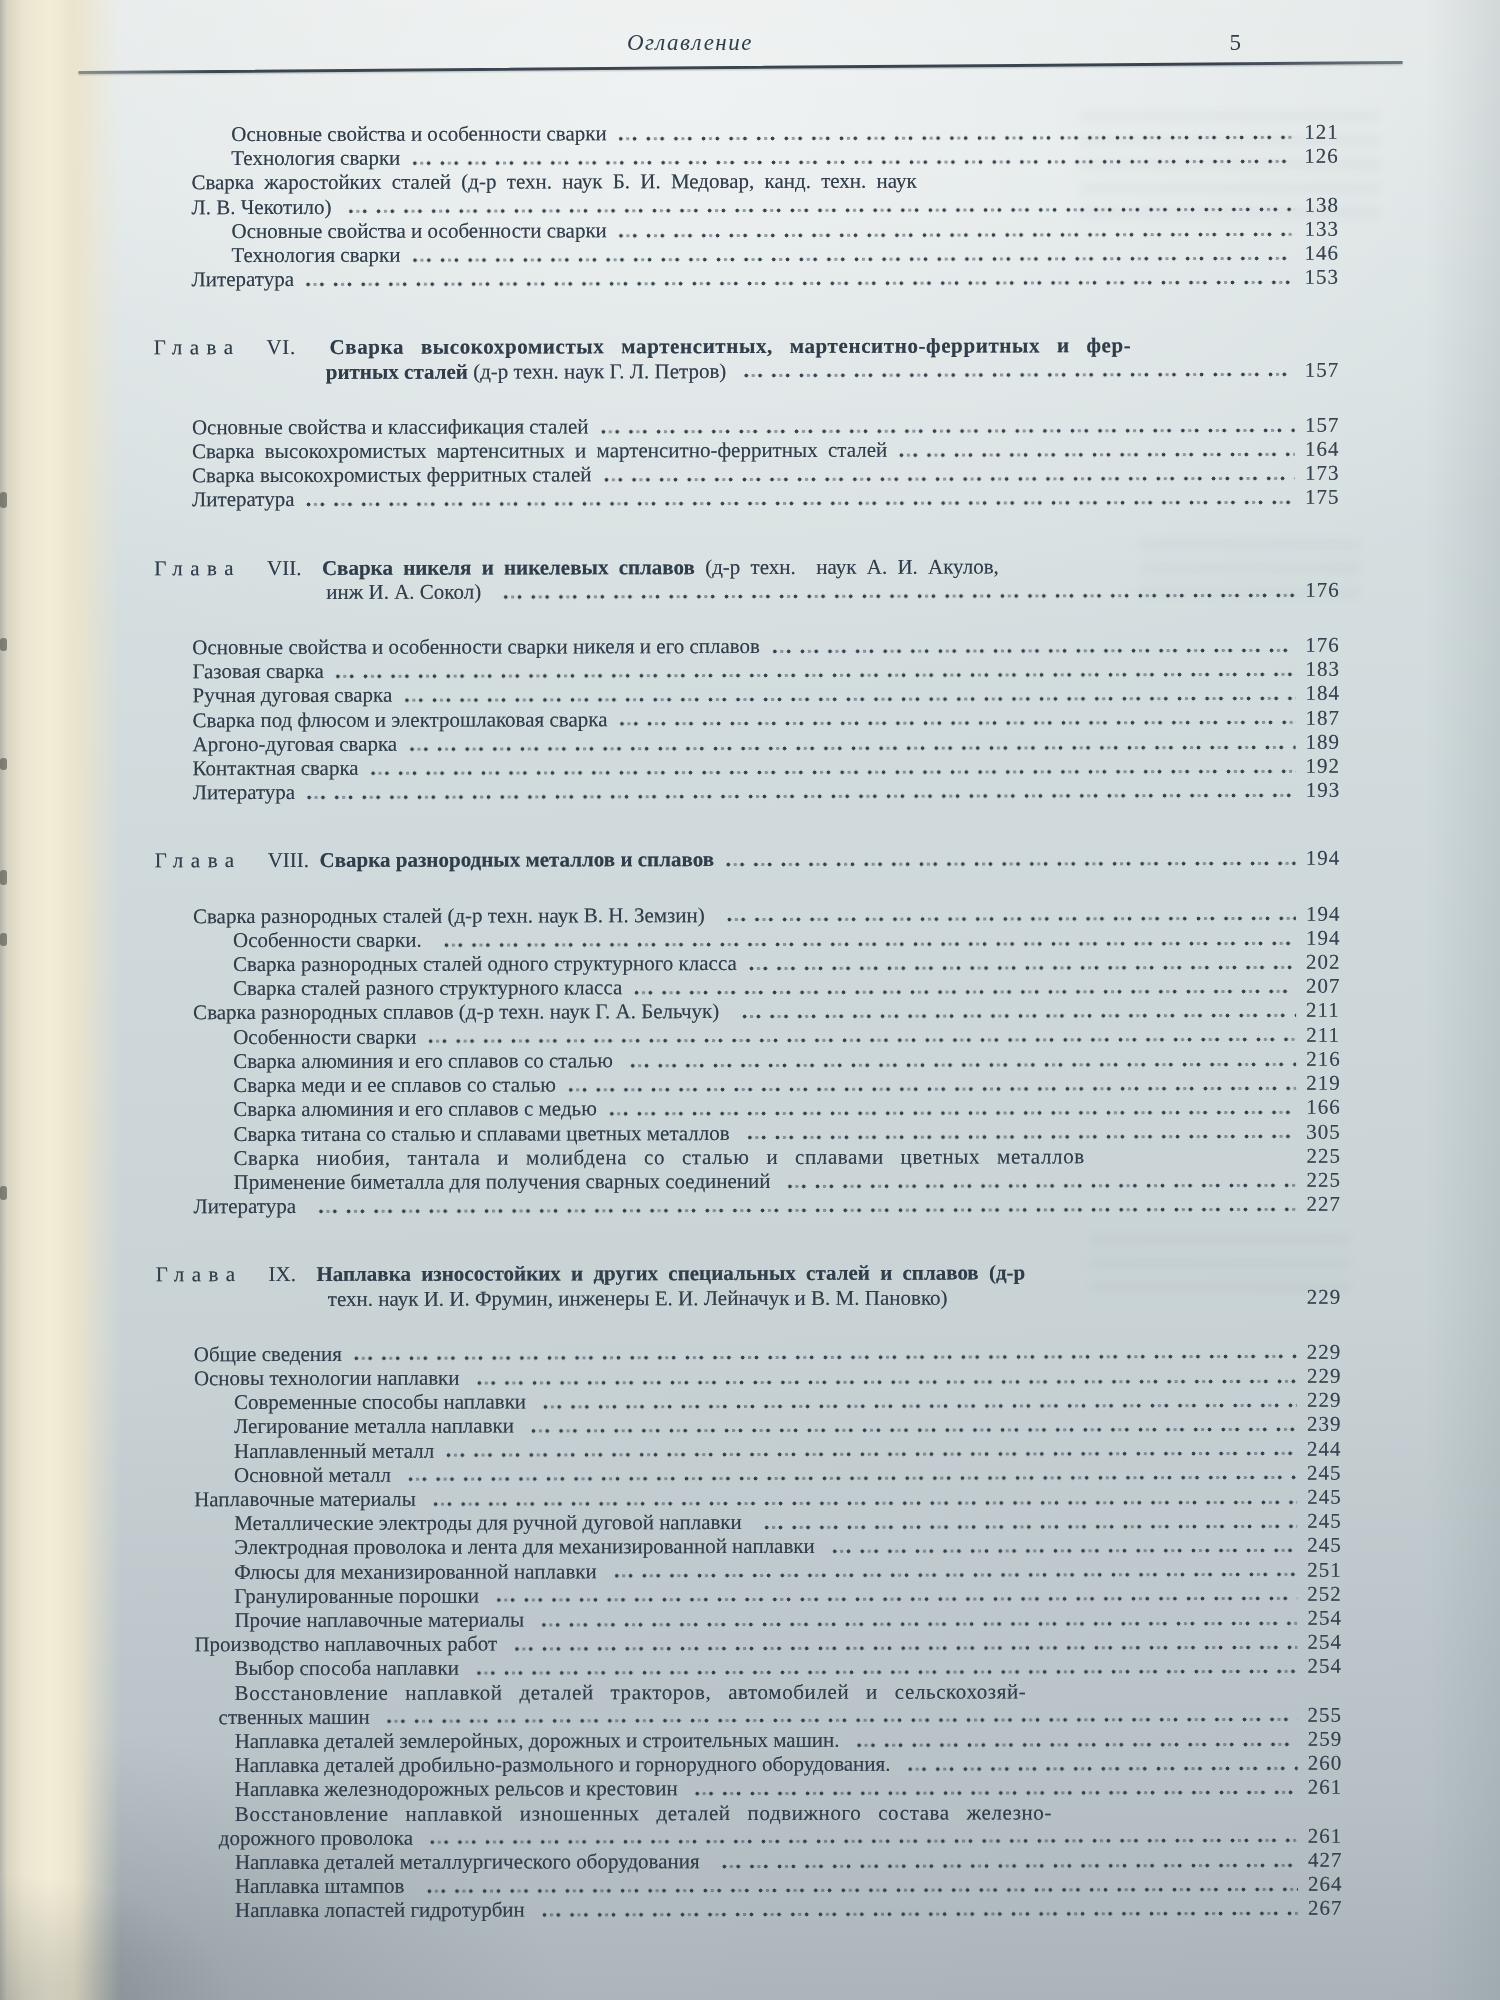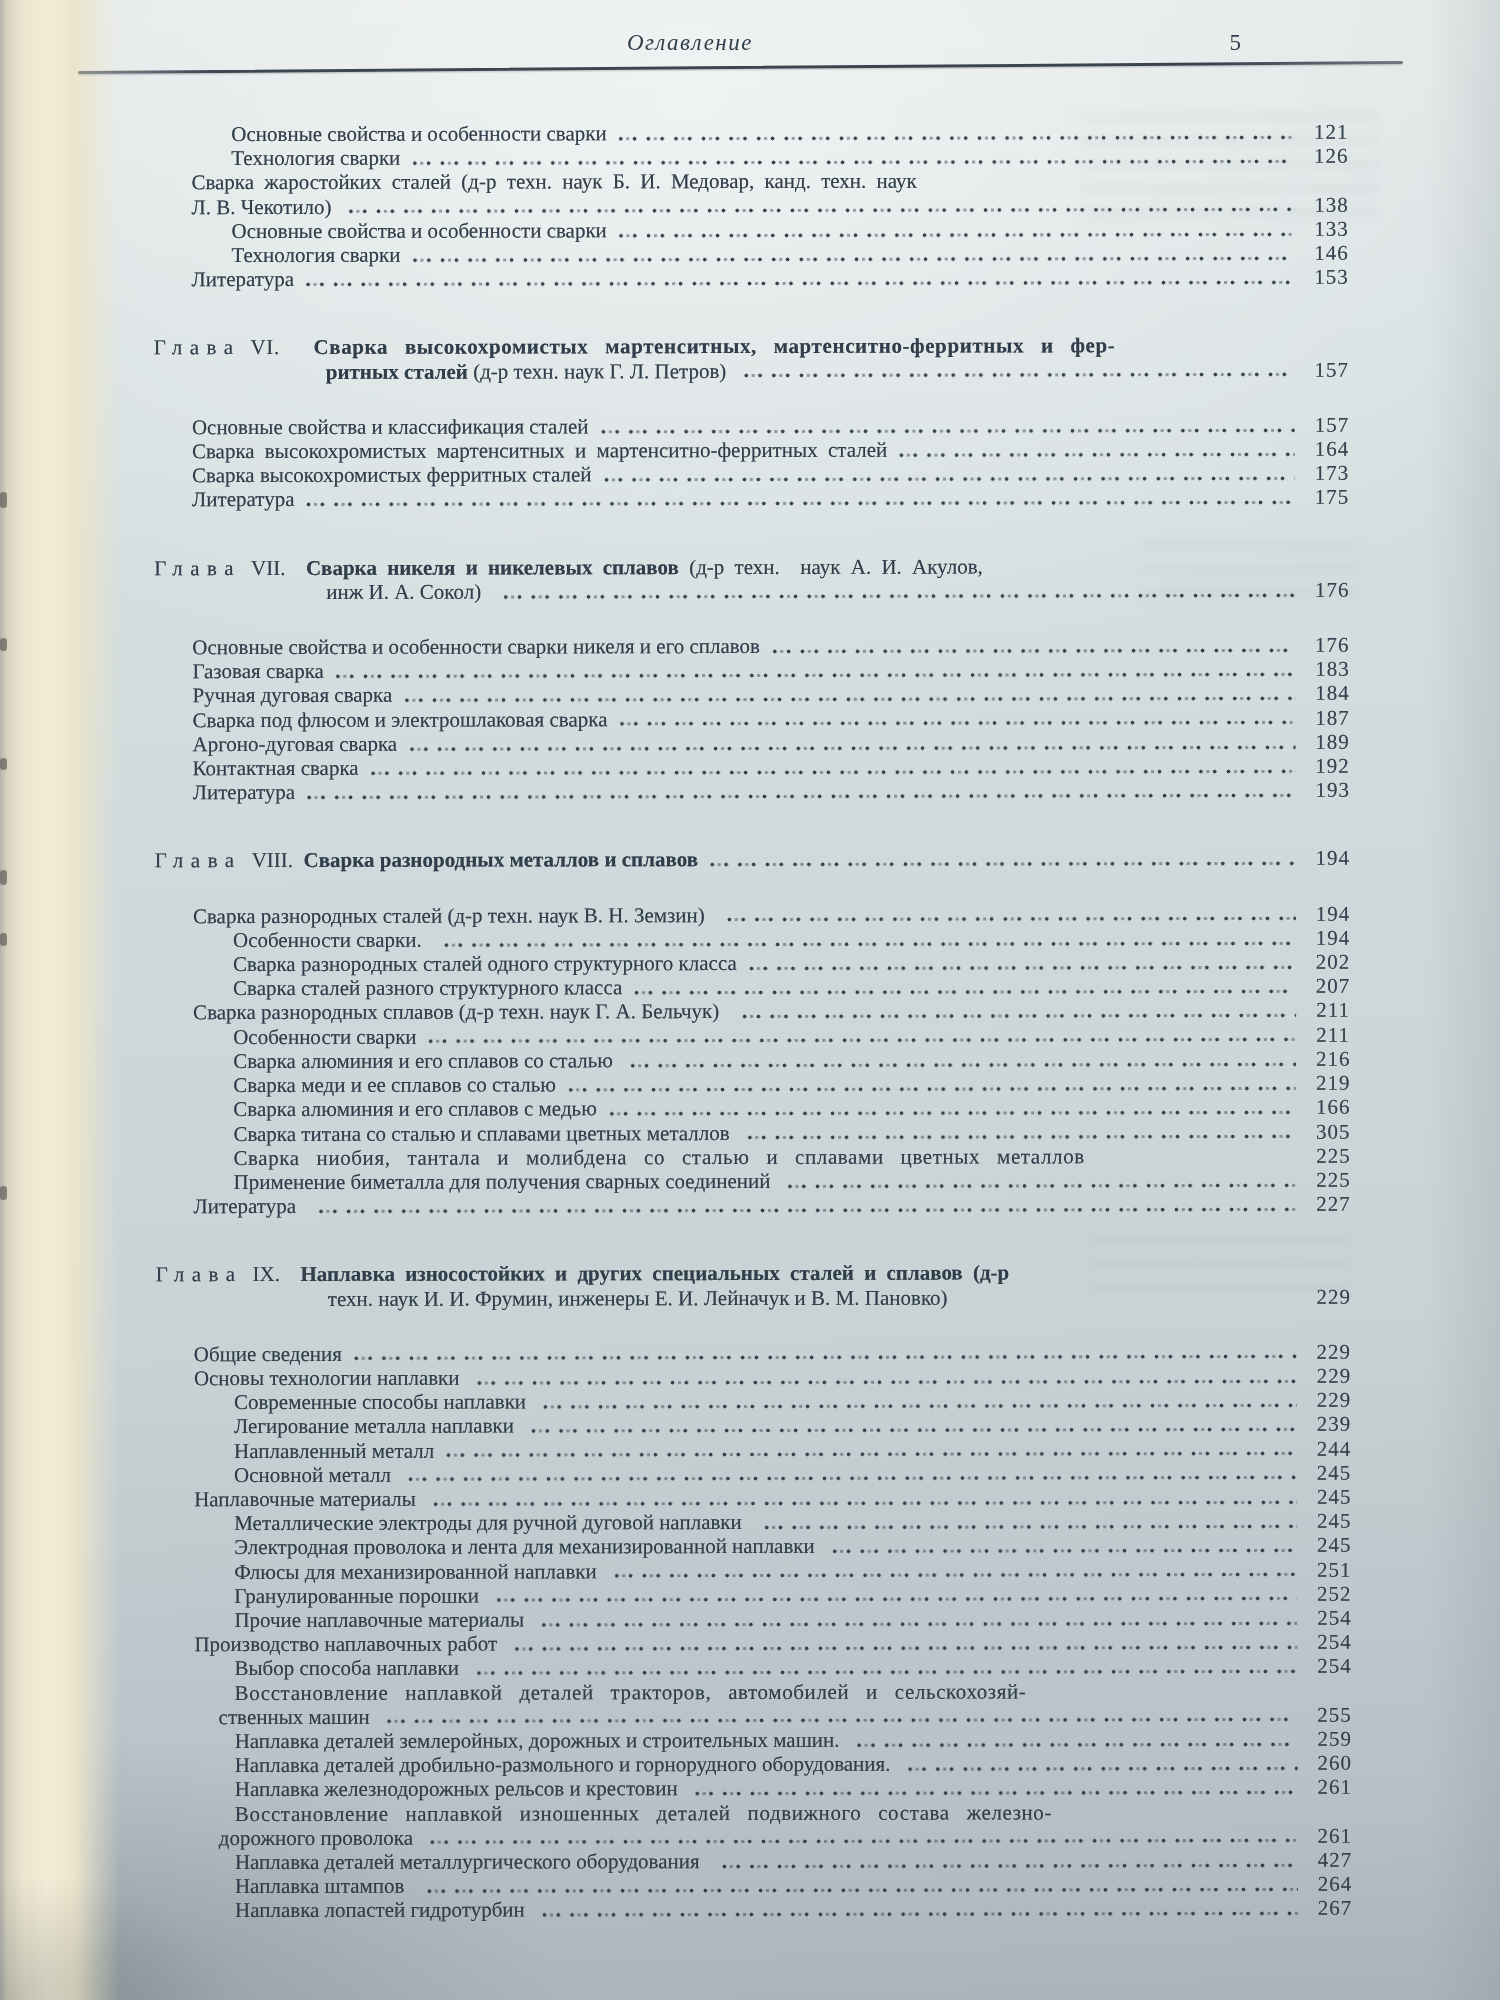--- a/index.html
+++ b/index.html
@@ -48,32 +48,32 @@
   .i-ch{padding-left:0;}
   .i-l1{padding-left:38px;}
   .i-l2{padding-left:78px;}
   .i-cont{padding-left:172px;}
   .i-flush{padding-left:62px;}
   .wide .txt{word-spacing:5px;}
   .wide2 .txt{word-spacing:11px;letter-spacing:.6px;}
   .sg-pl{}
   .sg-b{font-weight:bold;}
   .sg-it{margin-top:19px;}
-  .sg-sp{letter-spacing:7.5px;margin-right:10px;}
+  .sg-sp{letter-spacing:7.5px;margin-right:26px;}
   .lead{
     flex:1 1 auto;min-width:16px;height:5px;align-self:flex-end;
     margin:0 10px 4.5px 12px;
     background-image:
       radial-gradient(circle at 2.5px 2.5px, rgba(45,58,70,.95) 1.7px, rgba(45,58,70,0) 2.2px),
       radial-gradient(circle at 9.5px 2.5px, rgba(45,58,70,.45) 1.5px, rgba(45,58,70,0) 2px);
     background-size:13.8px 5px,27.6px 5px;
     background-repeat:repeat-x;
   }
   .lead.blank{background:none;}
-  .num{width:54px;min-width:54px;text-align:center;letter-spacing:1px;color:var(--ink-soft);}
+  .num{width:54px;min-width:54px;text-align:left;letter-spacing:1px;color:var(--ink-soft);}
   .corner-shadow{position:absolute;left:0;bottom:0;width:280px;height:150px;
     background:radial-gradient(120% 120% at 0% 100%, rgba(70,80,86,.26), rgba(70,80,86,0) 70%);}
 </style>
 </head>
 <body>
 
 <div class="photo">
   <div class="page-bg"></div>
   <div class="edge-strip"></div>
 

